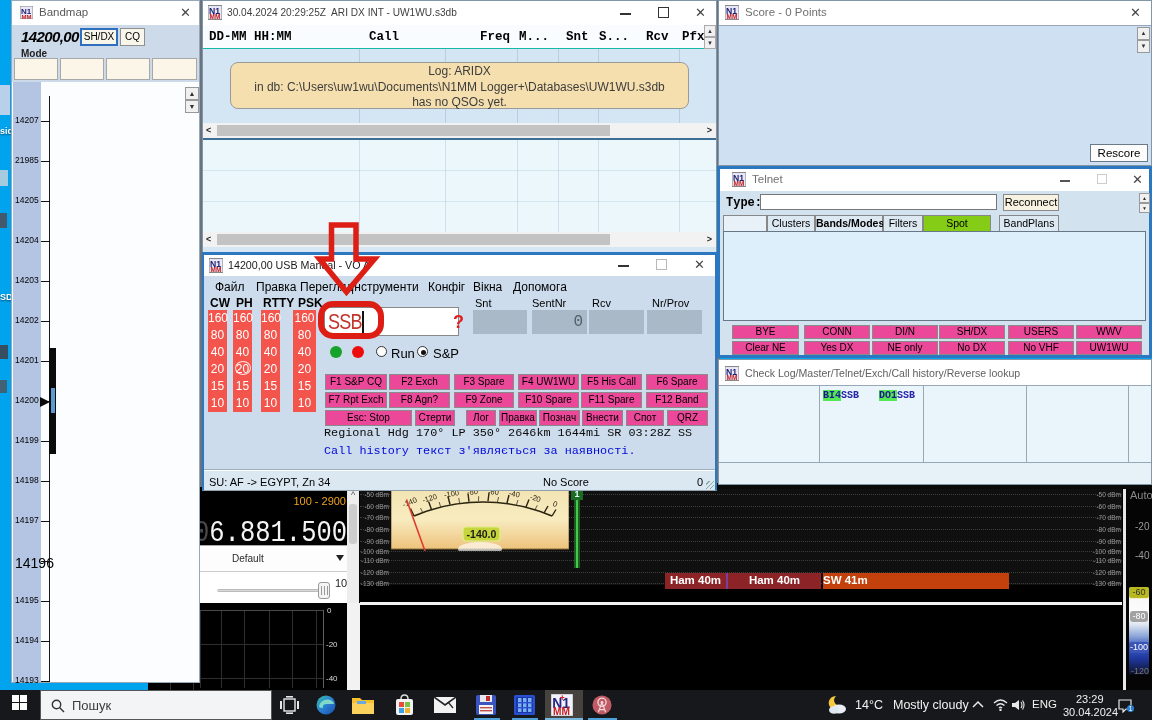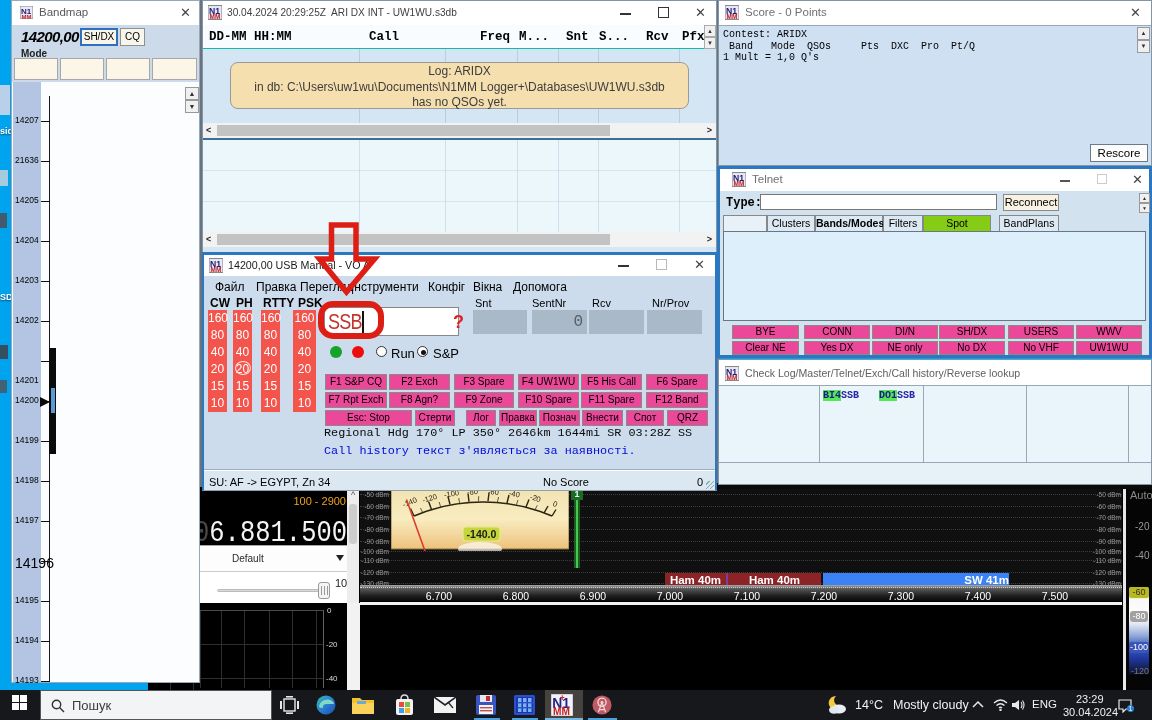--- a/index.html
+++ b/index.html
@@ -96,21 +96,21 @@
     <div class="abs" style="left:731px;top:39px;width:30px;font-size:6.5px;color:#9a9a9a;text-align:right;white-space:nowrap;">-80 dBm</div>
     <div class="abs" style="left:731px;top:51px;width:30px;font-size:6.5px;color:#9a9a9a;text-align:right;white-space:nowrap;">-90 dBm</div>
     <div class="abs" style="left:731px;top:61px;width:30px;font-size:6.5px;color:#9a9a9a;text-align:right;white-space:nowrap;">-100 dBm</div>
     <div class="abs" style="left:731px;top:70px;width:30px;font-size:6.5px;color:#9a9a9a;text-align:right;white-space:nowrap;">-110 dBm</div>
     <div class="abs" style="left:731px;top:82px;width:30px;font-size:6.5px;color:#9a9a9a;text-align:right;white-space:nowrap;">-120 dBm</div>
     <div class="abs" style="left:731px;top:93px;width:30px;font-size:6.5px;color:#9a9a9a;text-align:right;white-space:nowrap;">-130 dBm</div>
 
     <div class="abs" style="left:305px;top:86px;width:61px;height:16px;background:#8c2327;color:#fff;font-size:11.5px;font-weight:bold;text-align:center;line-height:15px;">Ham 40m</div>
     <div class="abs" style="left:366px;top:86px;width:2px;height:16px;background:#7a3f9a;"></div>
     <div class="abs" style="left:368px;top:86px;width:93px;height:16px;background:#8c2327;color:#fff;font-size:11.5px;font-weight:bold;text-align:center;line-height:15px;">Ham 40m</div>
-    <div class="abs" style="left:463px;top:86px;width:186px;height:16px;background:#3b82f6;color:#fff;font-size:11.5px;font-weight:bold;text-align:right;line-height:15px;">SW 41m</div>
+    <div class="abs" style="left:463px;top:86px;width:186px;height:16px;background:#c2410c;color:#fff;font-size:11.5px;font-weight:bold;text-align:left;line-height:15px;">SW 41m</div>
 
     <svg class="abs" style="left:31px;top:2px;width:178px;height:62px;" viewBox="0 0 178 62">
       <defs>
           <linearGradient id="mg" x1="0" y1="0" x2="0" y2="1">
             <stop offset="0" stop-color="#f2e3b2"></stop>
             <stop offset=".5" stop-color="#f8ecc0"></stop>
             <stop offset="1" stop-color="#eec27c"></stop>
           </linearGradient>
         </defs>
       <rect x="0" y="0" width="178" height="60" fill="url(#mg)" stroke="#86703c" stroke-width="1"></rect>
@@ -149,32 +149,20 @@
       <line x1="15.5" y1="10.5" x2="34" y2="62" stroke="#e03c30" stroke-width="1.6"></line>
       <rect x="72" y="38" width="37" height="14" rx="3" fill="#c6d53e" stroke="#e2ee8a" stroke-width="1.2"></rect>
       <text x="90.5" y="49" font-family="Liberation Sans" font-size="10.5" font-weight="bold" fill="#1a1a1a" text-anchor="middle">-140.0</text>
     </svg>
 
     <div class="abs" style="left:214px;top:2px;width:6px;height:79px;background:#1c5c20;"></div>
     <div class="abs" style="left:216px;top:2px;width:2px;height:79px;background:#46c84e;"></div>
     <div class="abs" style="left:211px;top:1px;width:12px;height:12px;background:#1d6a22;color:#dff;font-size:9px;font-weight:bold;text-align:center;line-height:12px;">1</div>
   </div>
 
-  <div class="abs" style="left:161px;top:98px;width:762px;height:16px;background:linear-gradient(#a8a8a8,#555 25%,#1c1c1c 70%,#0a0a0a);">
-    <div class="hline" style="left:0;top:2px;width:762px;border-top:1px dotted #cfcfcf;"></div>
-    <div class="abs" style="left:58px;top:4.5px;width:42px;font-size:10.5px;color:#fff;text-align:center;">6.700</div>
-    <div class="abs" style="left:135px;top:4.5px;width:42px;font-size:10.5px;color:#fff;text-align:center;">6.800</div>
-    <div class="abs" style="left:212px;top:4.5px;width:42px;font-size:10.5px;color:#fff;text-align:center;">6.900</div>
-    <div class="abs" style="left:289px;top:4.5px;width:42px;font-size:10.5px;color:#fff;text-align:center;">7.000</div>
-    <div class="abs" style="left:366px;top:4.5px;width:42px;font-size:10.5px;color:#fff;text-align:center;">7.100</div>
-    <div class="abs" style="left:443px;top:4.5px;width:42px;font-size:10.5px;color:#fff;text-align:center;">7.200</div>
-    <div class="abs" style="left:520px;top:4.5px;width:42px;font-size:10.5px;color:#fff;text-align:center;">7.300</div>
-    <div class="abs" style="left:597px;top:4.5px;width:42px;font-size:10.5px;color:#fff;text-align:center;">7.400</div>
-    <div class="abs" style="left:674px;top:4.5px;width:42px;font-size:10.5px;color:#fff;text-align:center;">7.500</div>
-  </div>
 
   <div class="abs" style="left:161px;top:115px;width:762px;height:3px;background:#f2f2f2;"></div>
 
   <div class="vline" style="left:924px;top:1px;width:3px;height:202px;background:#e8e8e8;"></div>
   <div class="abs" style="left:927px;top:0px;width:26px;height:203px;background:#050505;">
     <div class="abs" style="left:4px;top:2px;font-size:11px;color:#8a8a8a;">Auto</div>
     <div class="abs" style="left:9px;top:34px;font-size:10px;color:#9a9a9a;">-20</div>
     <div class="abs" style="left:9px;top:63px;font-size:10px;color:#9a9a9a;">-40</div>
     <div class="abs" style="left:3px;top:100px;width:20px;height:89px;background:linear-gradient(#c9c92c 0%,#d8d850 9%,#f8f8f8 14%,#ffffff 34%,#dfe6f2 42%,#8fa8d8 55%,#3c5cc0 66%,#2038a0 80%,#101838 96%,#000 100%);border-radius:2px;">
       <div class="abs" style="left:0px;top:0px;width:20px;height:11px;background:#b8b820;border-radius:3px;font-size:9px;color:#333;text-align:center;line-height:11px;">-60</div>
@@ -211,23 +199,20 @@
   <div class="tbar">
     <svg class="icon-n1mm" style="left:6px;top:4px;width:14px;height:15px" viewBox="0 0 13 13">
         <rect width="13" height="13" fill="#e8e8f8" stroke="#888" stroke-width="1"></rect>
         <text x="1" y="8" font-size="8" font-weight="bold" fill="#202070" font-family="Liberation Sans">N1</text>
         <text x="1.5" y="12.5" font-size="6" font-weight="bold" fill="#c02020" font-family="Liberation Sans">MM</text>
       </svg>
     <div class="ttext" style="left:26px;top:5px;color:#707070;">Score - 0 Points</div>
     <div class="closex" style="right:10px;top:4px;">✕</div>
   </div>
   <div class="abs" style="left:0;top:24px;width:432px;height:140px;background:#cfe0f3;border-top:1px solid #98a8b8;">
-    <div class="abs mono" style="left:4px;top:3px;font-size:10px;line-height:11.5px;color:#000;white-space:pre;">Contest: ARIDX
- Band   Mode  QSOs     Pts  DXC  Pro  Pt/Q
-1 Mult = 1,0 Q's</div>
     <div class="abs" style="right:1px;top:1px;width:13px;height:13px;background:#f0f0f0;border:1px solid #999;font-size:6px;text-align:center;line-height:11px;color:#333;">▲</div>
     <div class="abs" style="right:1px;top:14px;width:13px;height:13px;background:#f0f0f0;border:1px solid #999;font-size:6px;text-align:center;line-height:11px;color:#333;">▼</div>
     <div class="abs" style="right:3px;bottom:3px;width:58px;height:18px;background:#fcfcfc;border:1px solid #6a7a88;font-size:11.5px;text-align:center;line-height:16px;color:#000;">Rescore</div>
   </div>
 </div>
 
 <div id="telnet" class="abs" style="left:717px;top:166px;width:435px;height:192px;background:#2b77c0;padding:3px;">
   <div class="abs" style="left:3px;top:3px;width:429px;height:186px;background:#d2e2ee;">
     <div class="abs" style="left:0;top:0;width:429px;height:22px;background:#fff;">
       <svg class="icon-n1mm" style="left:12px;top:3px;width:14px;height:15px" viewBox="0 0 13 13">
@@ -457,31 +442,31 @@
   <div class="abs" style="left:94px;top:57px;width:44px;height:22px;background:#fbf6e8;border:1px solid #a8a8a8;"></div>
   <div class="abs" style="left:140px;top:57px;width:45px;height:22px;background:#fbf6e8;border:1px solid #a8a8a8;"></div>
 
   <div class="abs" style="left:0;top:81px;width:187px;height:600px;background:#fbfdfe;">
     <div class="abs" style="left:1px;top:0;width:28px;height:600px;background:#b3c5e3;"></div>
 
     <div class="vline" style="left:37px;top:14px;height:586px;background:#1a1a1a;"></div>
 
     <div class="abs" style="left:3px;top:33px;font-size:8.5px;color:#000;">14207</div>
       <div class="hline" style="left:29px;top:38.5px;width:9px;background:#111;"></div>
-    <div class="abs" style="left:3px;top:73px;font-size:8.5px;color:#000;">21636</div>
+    <div class="abs" style="left:3px;top:73px;font-size:8.5px;color:#000;">21985</div>
       <div class="hline" style="left:29px;top:78.5px;width:9px;background:#111;"></div>
     <div class="abs" style="left:3px;top:113px;font-size:8.5px;color:#000;">14205</div>
       <div class="hline" style="left:29px;top:118.5px;width:9px;background:#111;"></div>
     <div class="abs" style="left:3px;top:153px;font-size:8.5px;color:#000;">14204</div>
       <div class="hline" style="left:29px;top:158.5px;width:9px;background:#111;"></div>
     <div class="abs" style="left:3px;top:193px;font-size:8.5px;color:#000;">14203</div>
       <div class="hline" style="left:29px;top:198.5px;width:9px;background:#111;"></div>
     <div class="abs" style="left:3px;top:233px;font-size:8.5px;color:#000;">14202</div>
       <div class="hline" style="left:29px;top:238.5px;width:9px;background:#111;"></div>
-    <div class="abs" style="left:3px;top:273px;font-size:8.5px;color:#000;margin-top:20px;">14201</div>
+    <div class="abs" style="left:3px;top:273px;font-size:8.5px;color:#000;">14201</div>
       <div class="hline" style="left:29px;top:278.5px;width:9px;background:#111;"></div>
     <div class="abs" style="left:3px;top:313px;font-size:8.5px;color:#000;">14200</div>
       <div class="hline" style="left:29px;top:318.5px;width:9px;background:#111;"></div>
     <div class="abs" style="left:3px;top:353px;font-size:8.5px;color:#000;">14199</div>
       <div class="hline" style="left:29px;top:358.5px;width:9px;background:#111;"></div>
     <div class="abs" style="left:3px;top:393px;font-size:8.5px;color:#000;">14198</div>
       <div class="hline" style="left:29px;top:398.5px;width:9px;background:#111;"></div>
     <div class="abs" style="left:3px;top:433px;font-size:8.5px;color:#000;">14197</div>
       <div class="hline" style="left:29px;top:438.5px;width:9px;background:#111;"></div>
     <div class="abs" style="left:3px;top:473px;font-size:14px;color:#000;">14196</div>

